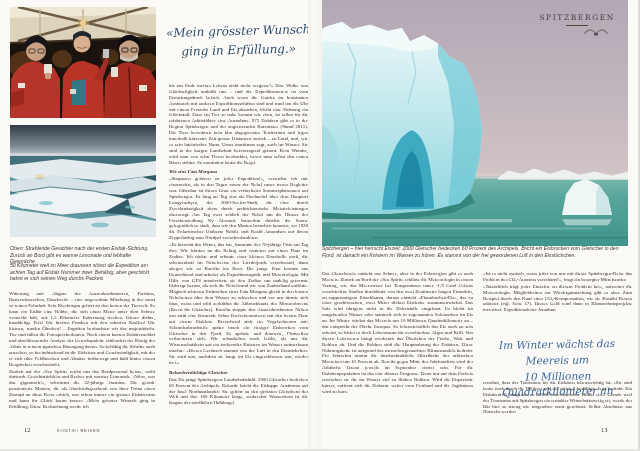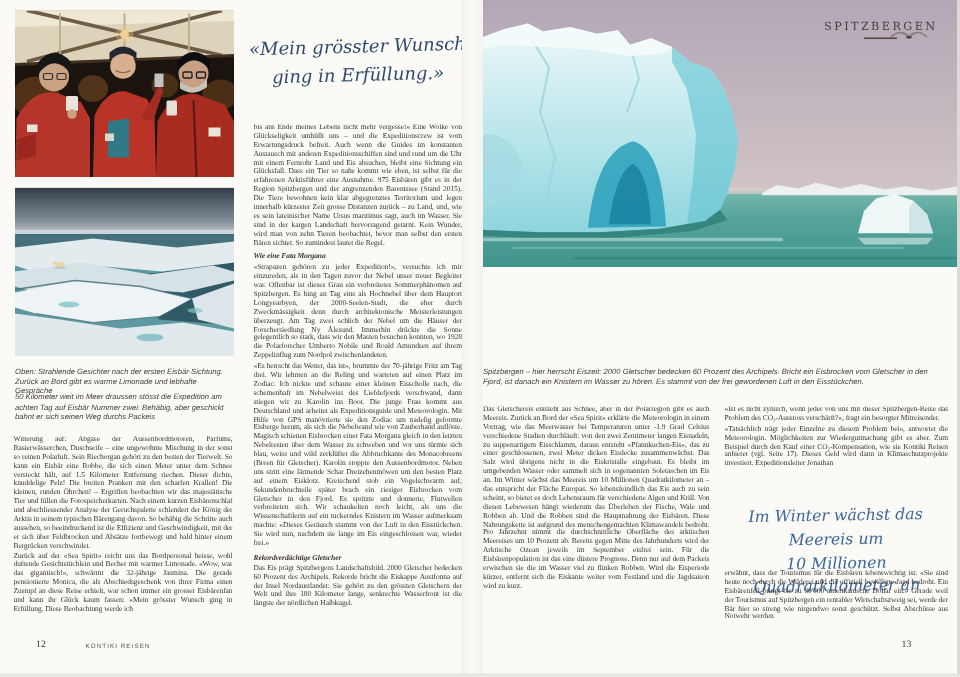--- a/index.html
+++ b/index.html
@@ -6,21 +6,21 @@
   .spread{position:relative;width:640px;height:451px;background:#fbfaf7;overflow:hidden;
           font-family:"Liberation Serif",serif;color:#38332e;}
   .edge-right{position:absolute;right:0;top:0;width:2px;height:451px;background:#dcdad6;}
   .edge-bottom{position:absolute;left:0;bottom:0;width:640px;height:2px;background:#e6e4e0;}
   .gutter{position:absolute;left:308px;top:0;width:14px;height:451px;
           background:linear-gradient(90deg,#f3f1ed,#fbfaf7 40%,#f5f3ef);}
   .photo{position:absolute;overflow:hidden;}
   .photo svg{display:block;width:100%;height:100%;}
   #photo-celebration{left:10px;top:7px;width:146px;height:111px;}
   #photo-packice{left:10px;top:125px;width:146px;height:112px;}
-  #photo-iceberg{left:322px;top:0;width:316px;height:178px;}
+  #photo-iceberg{left:312px;top:0;width:316px;height:246px;}
 
   .caption{position:absolute;font-family:"Liberation Sans",sans-serif;font-style:italic;
            font-size:5.1px;line-height:1.3;color:#45403a;}
   #caption-top{left:10px;top:245px;width:146px;}
   #caption-bear{left:10px;top:262px;width:146px;}
   #caption-iceberg{left:322px;top:245px;width:306px;}
 
   .body-col{position:absolute;font-size:5px;line-height:1.18;letter-spacing:-0.05px;
             text-align:justify;overflow:hidden;}
   .body-col p{margin:0 0 1px 0;}

